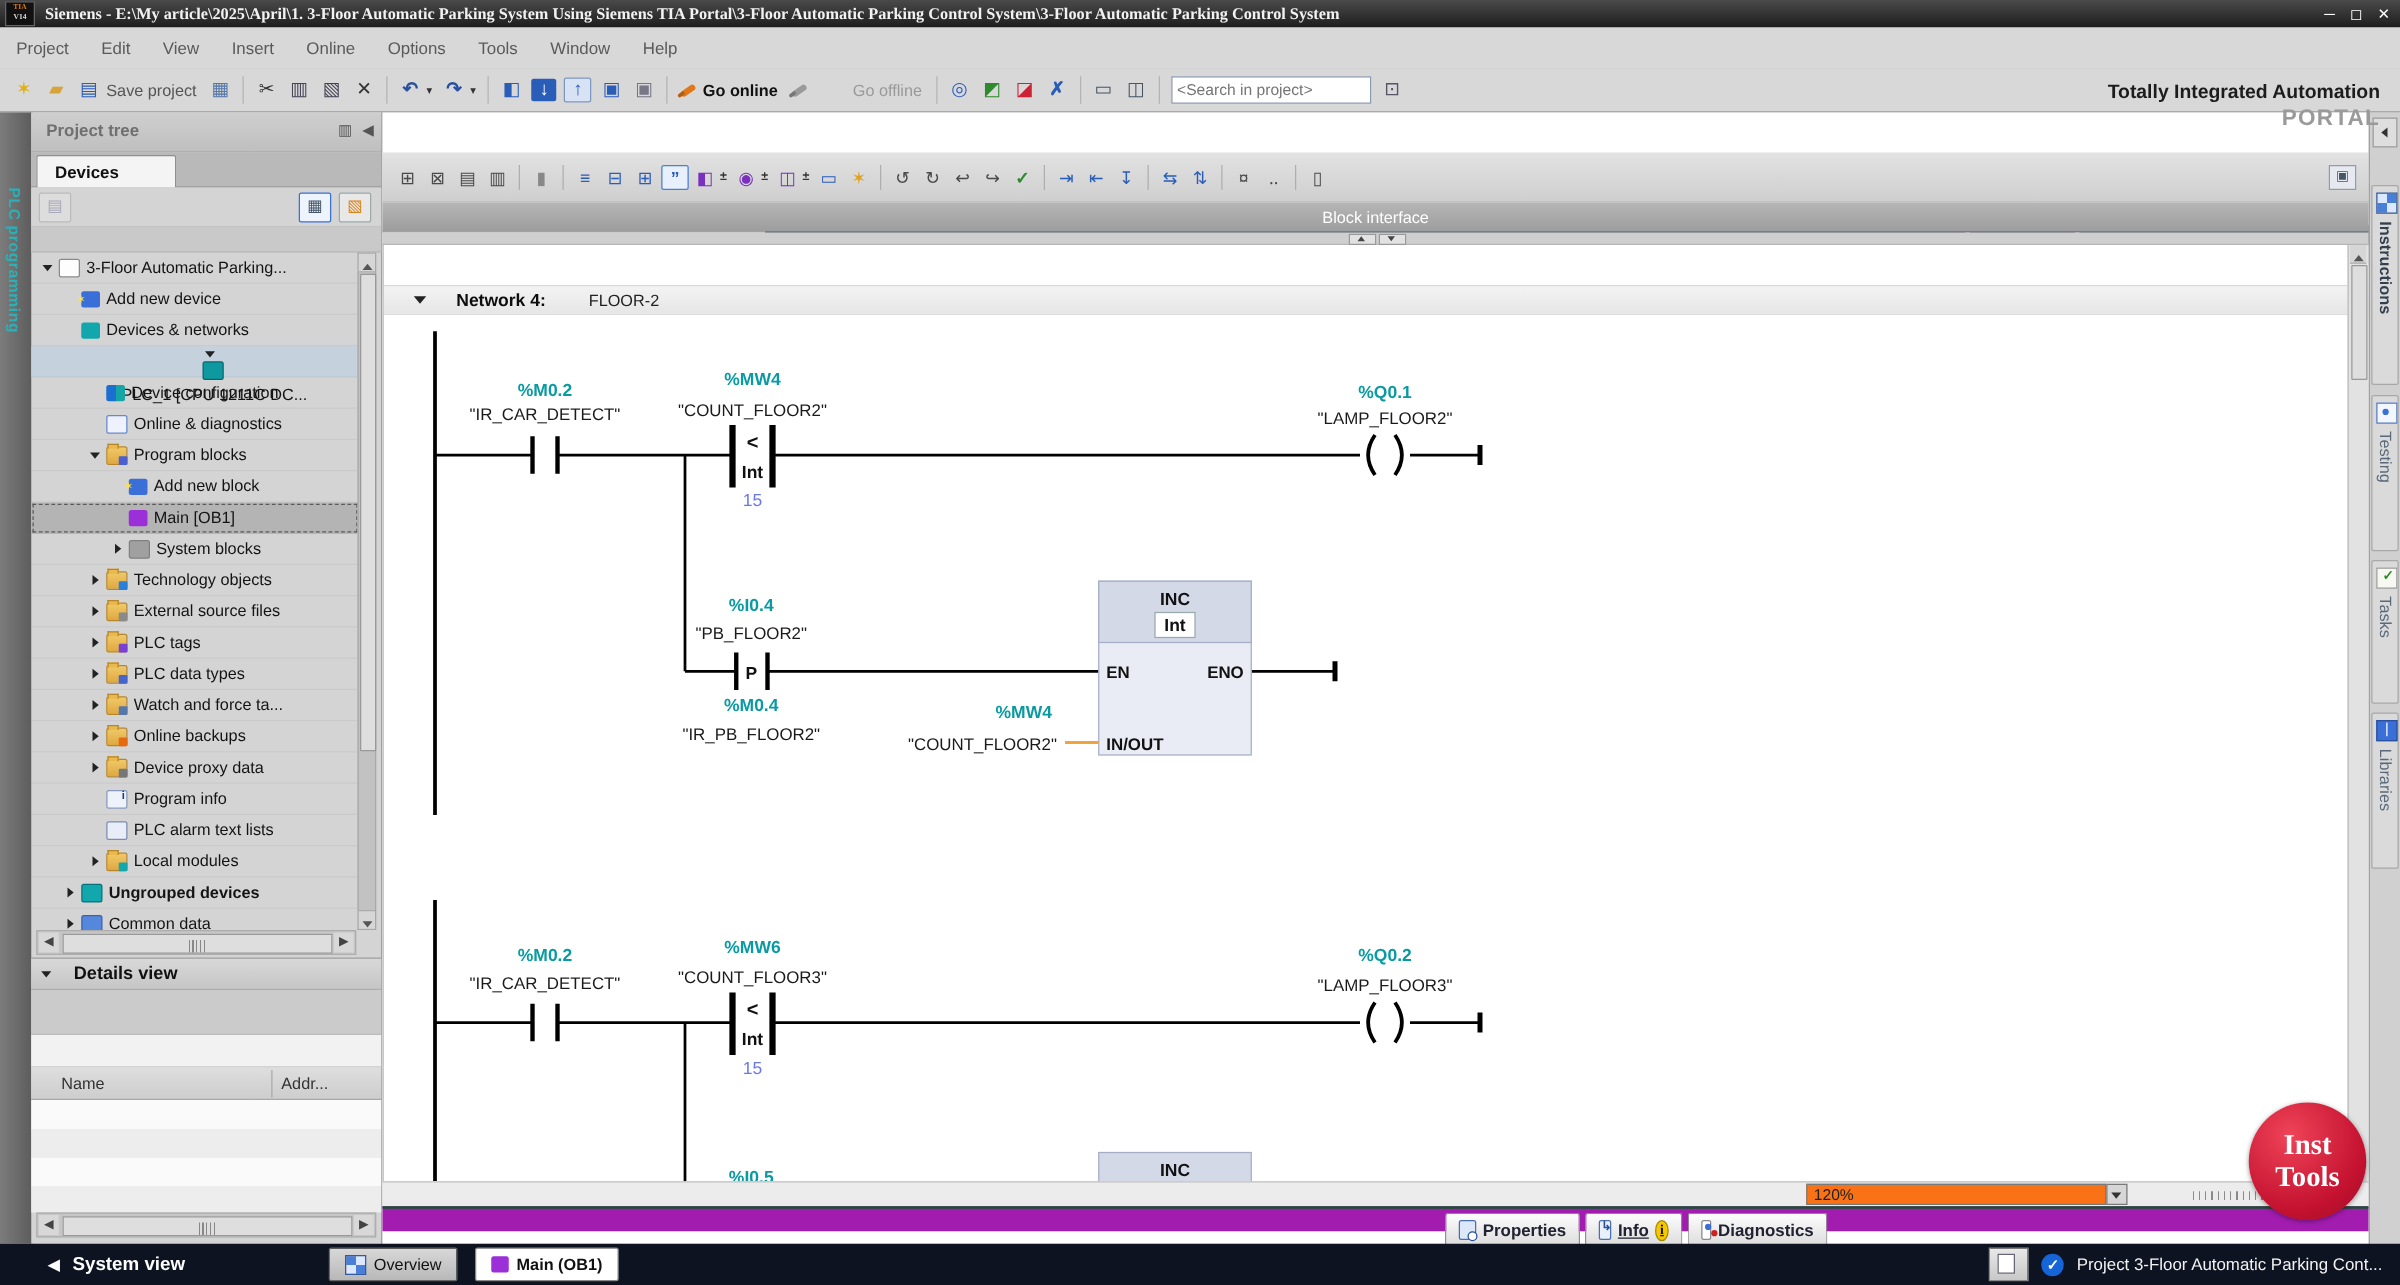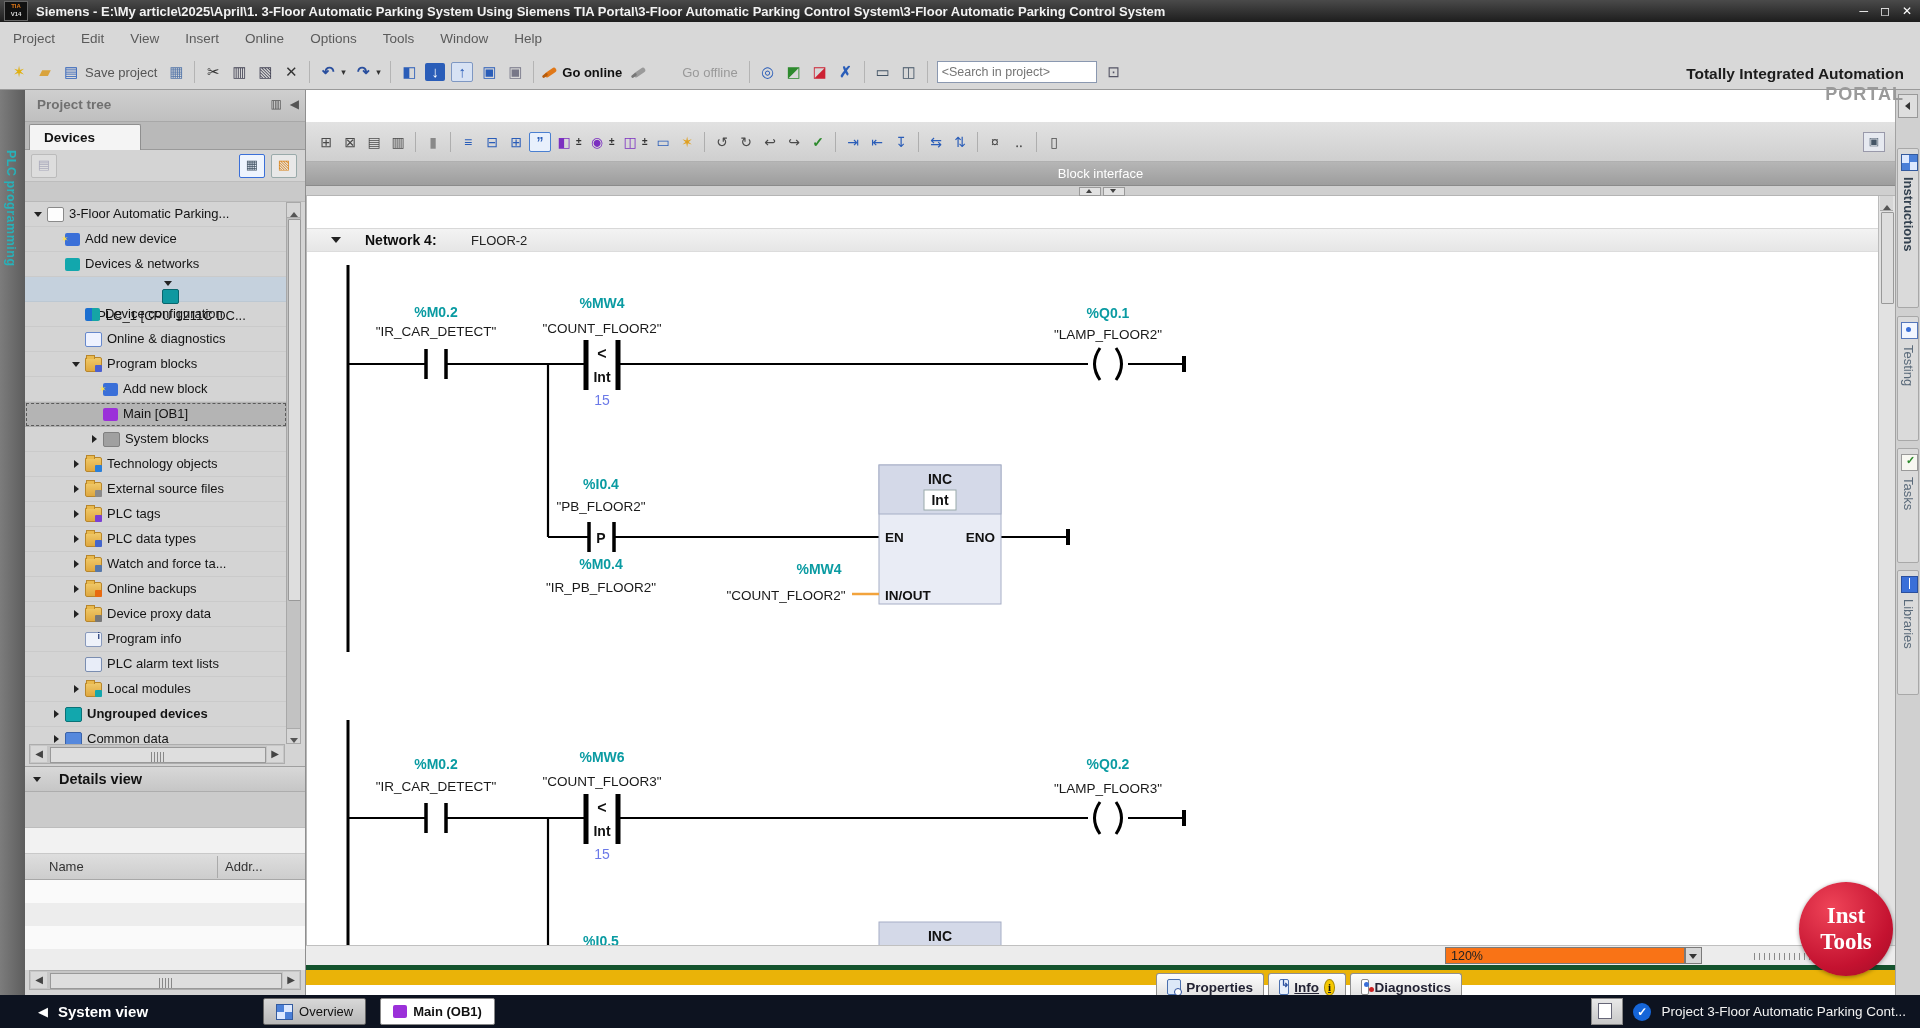--- a/index.html
+++ b/index.html
@@ -1,21 +1,21 @@
 <!DOCTYPE html>
 <html><head>
 <meta charset="utf-8">
 <style>
   html,body{margin:0;padding:0;background:#444;font-family:"Liberation Sans",sans-serif;}
   #app{position:relative;width:1920px;height:1028px;background:#d8d8d8;overflow:hidden;
        -webkit-user-select:none;user-select:none;}
 
   
   #titlebar{position:absolute;left:0;top:0;width:1920px;height:22px;
-    background:linear-gradient(#4a4a4a,#1d1d1d);color:#f2f2f2;display:flex;align-items:center;}
+    background:linear-gradient(#4a4a4a,#1d1d1d);color:#f2f2f2;display:flex;align-items:center;font-family:Liberation Serif, serif;}
   #tia-logo{width:22px;height:18px;margin-left:4px;background:#111;border:1px solid #666;
     font-size:6px;line-height:8px;text-align:center;color:#e07818;font-weight:bold;}
   #tia-logo .v14{color:#ddd;}
   #title-text{margin-left:8px;font-size:13px;font-weight:bold;white-space:nowrap;}
   #title-controls{margin-left:auto;margin-right:8px;display:flex;gap:12px;font-size:12px;color:#fff;}
   #title-controls span{cursor:default;}
 
   
   #menubar{position:absolute;left:0;top:22px;width:1920px;height:33px;background:#d8d8d8;
     border-bottom:1px solid #c2c2c2;display:flex;align-items:center;}
@@ -211,21 +211,21 @@
   #cv-scroll{position:absolute;right:0;top:0;width:17px;height:749px;background:#e2e2e2;border-left:1px solid #bbb;box-sizing:border-box;}
   #cv-scroll .sb-thumb{left:2px;}
 
   #ed-footer{position:absolute;left:0;top:855px;width:100%;height:20px;background:#ececec;border-top:1px solid #c0c0c0;box-sizing:border-box;}
   #zoom-box{position:absolute;left:1139px;top:1px;width:240px;height:17px;background:#f97316;border:1px solid #7a7a7a;
     font-size:12.5px;color:#222;padding:1px 5px;box-sizing:border-box;}
   #zoom-drop{position:absolute;left:1379px;top:1px;width:17px;height:17px;background:#d6d6d6;border:1px solid #7a7a7a;box-sizing:border-box;}
   #zoom-drop::after{content:"";position:absolute;left:3px;top:6px;border-left:4px solid transparent;border-right:4px solid transparent;border-top:5px solid #333;}
   #zoom-slider{position:absolute;left:1448px;top:7px;width:75px;height:7px;
     background:repeating-linear-gradient(90deg,#8a8a8a 0 1px,transparent 1px 5px);}
-  #ed-tabs{position:absolute;left:0;top:875px;width:100%;height:20px;background:#eab308;border-top:5px solid #14532d;box-sizing:border-box;}
+  #ed-tabs{position:absolute;left:0;top:875px;width:100%;height:20px;background:#a21caf;border-top:2px solid #14532d;box-sizing:border-box;}
   .ed-tab{position:absolute;top:3px;height:27px;background:linear-gradient(#fdfdfd,#dcdcdc);border:1px solid #8f8f8f;
     border-bottom:none;border-radius:3px 3px 0 0;font-size:13.5px;font-weight:bold;color:#223;
     display:flex;align-items:center;padding:0 10px;box-sizing:border-box;gap:5px;}
   .pi{width:14px;height:14px;display:inline-block;border-radius:2px;position:relative;}
   .pi-prop{background:#dce8f8;border:1px solid #4a6fae;}
   .pi-prop::after{content:"";position:absolute;right:-2px;bottom:-2px;width:6px;height:6px;border:1.5px solid #2a4f9e;border-radius:50%;background:#fff;}
   .pi-info{background:#e8f0fc;border:1px solid #4a6fae;}
   .pi-info::after{content:"↳";position:absolute;left:1px;top:-2px;font-size:10px;color:#2a4f9e;font-weight:bold;}
   .badge-i{width:15px;height:15px;border-radius:50%;background:#f5c800;border:1px solid #a88a00;color:#111;
     font-size:11px;font-weight:bold;font-family:"Liberation Serif",serif;text-align:center;line-height:15px;}

